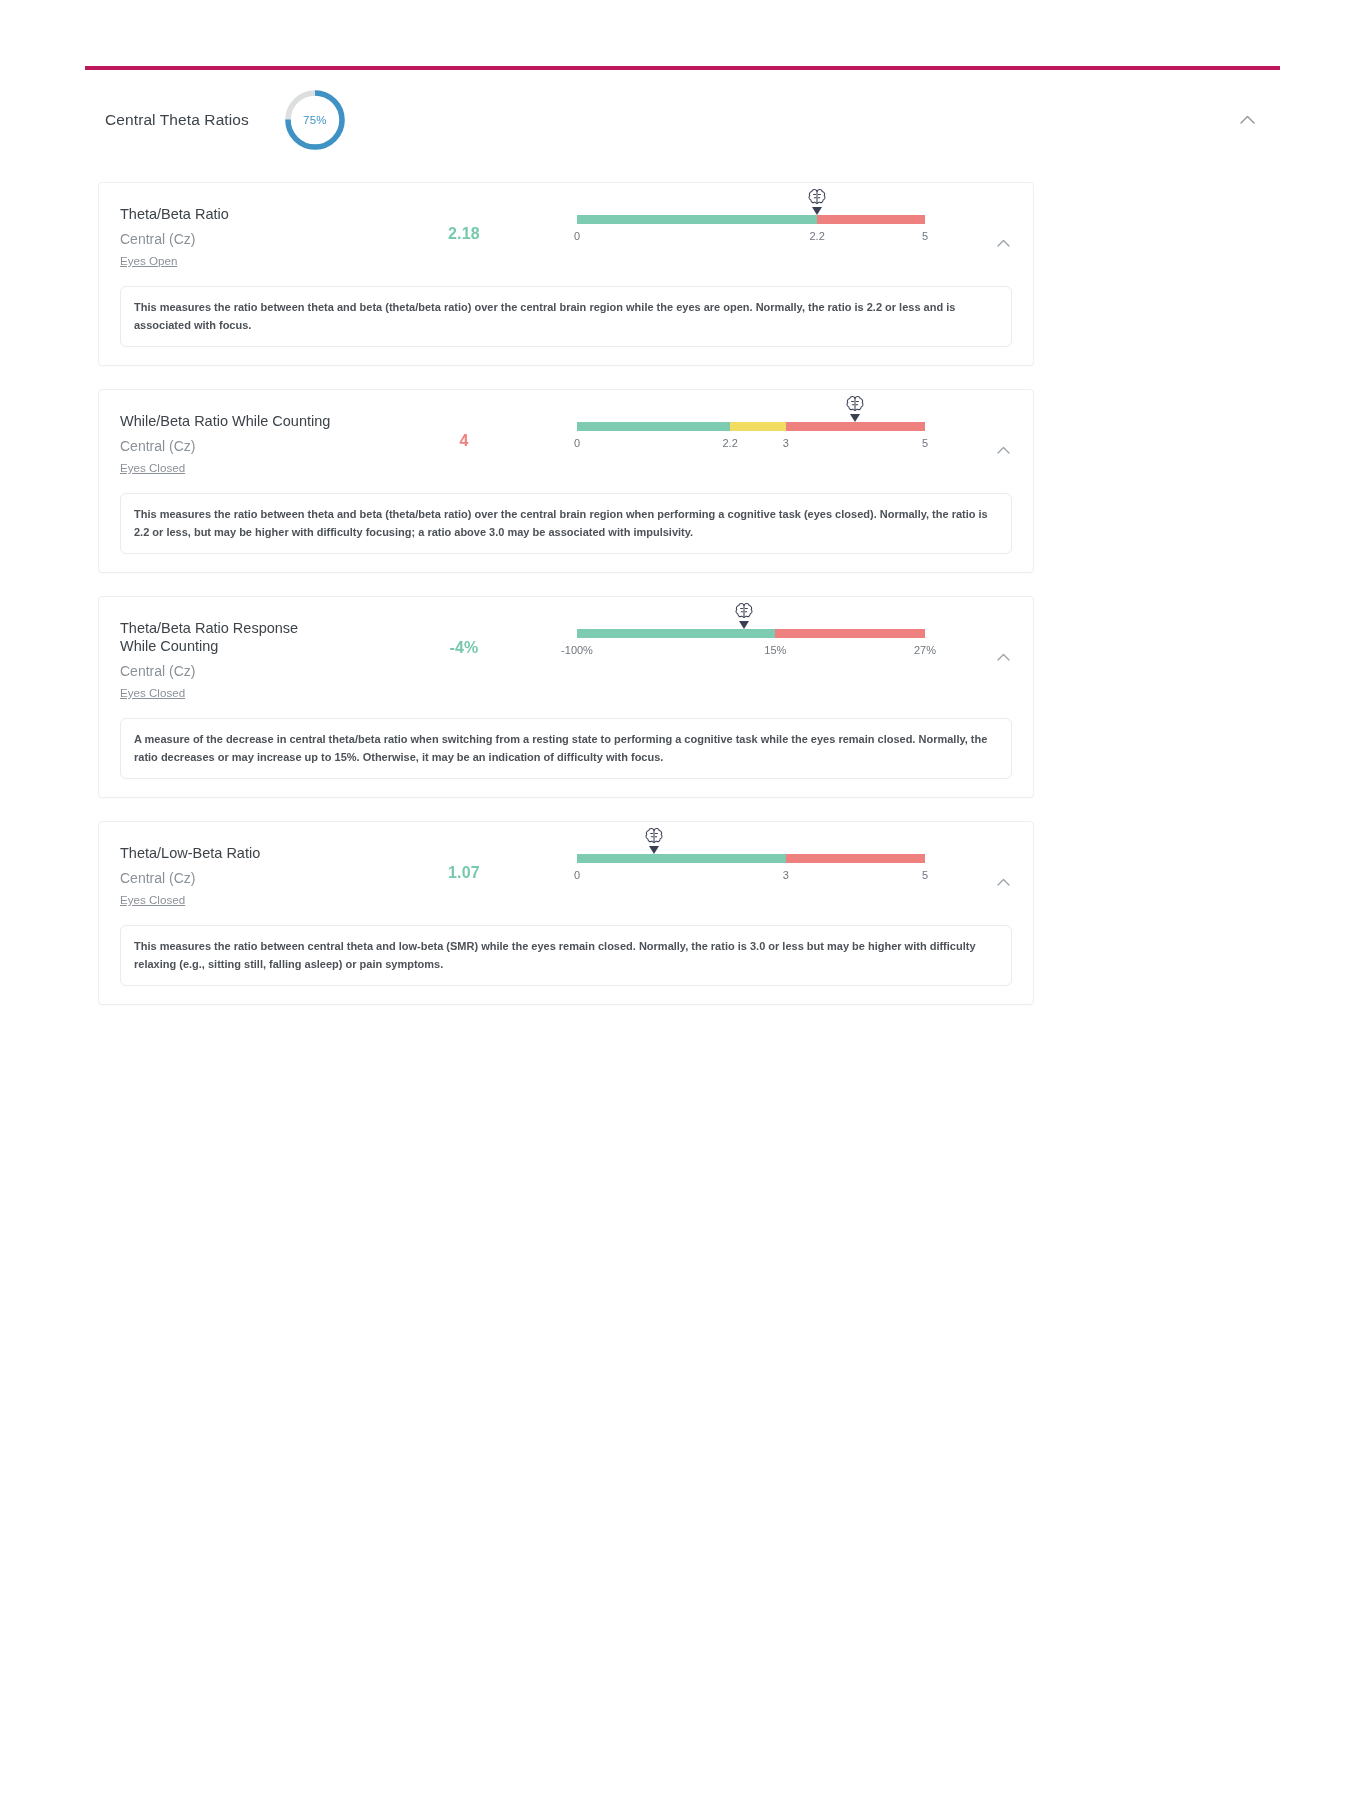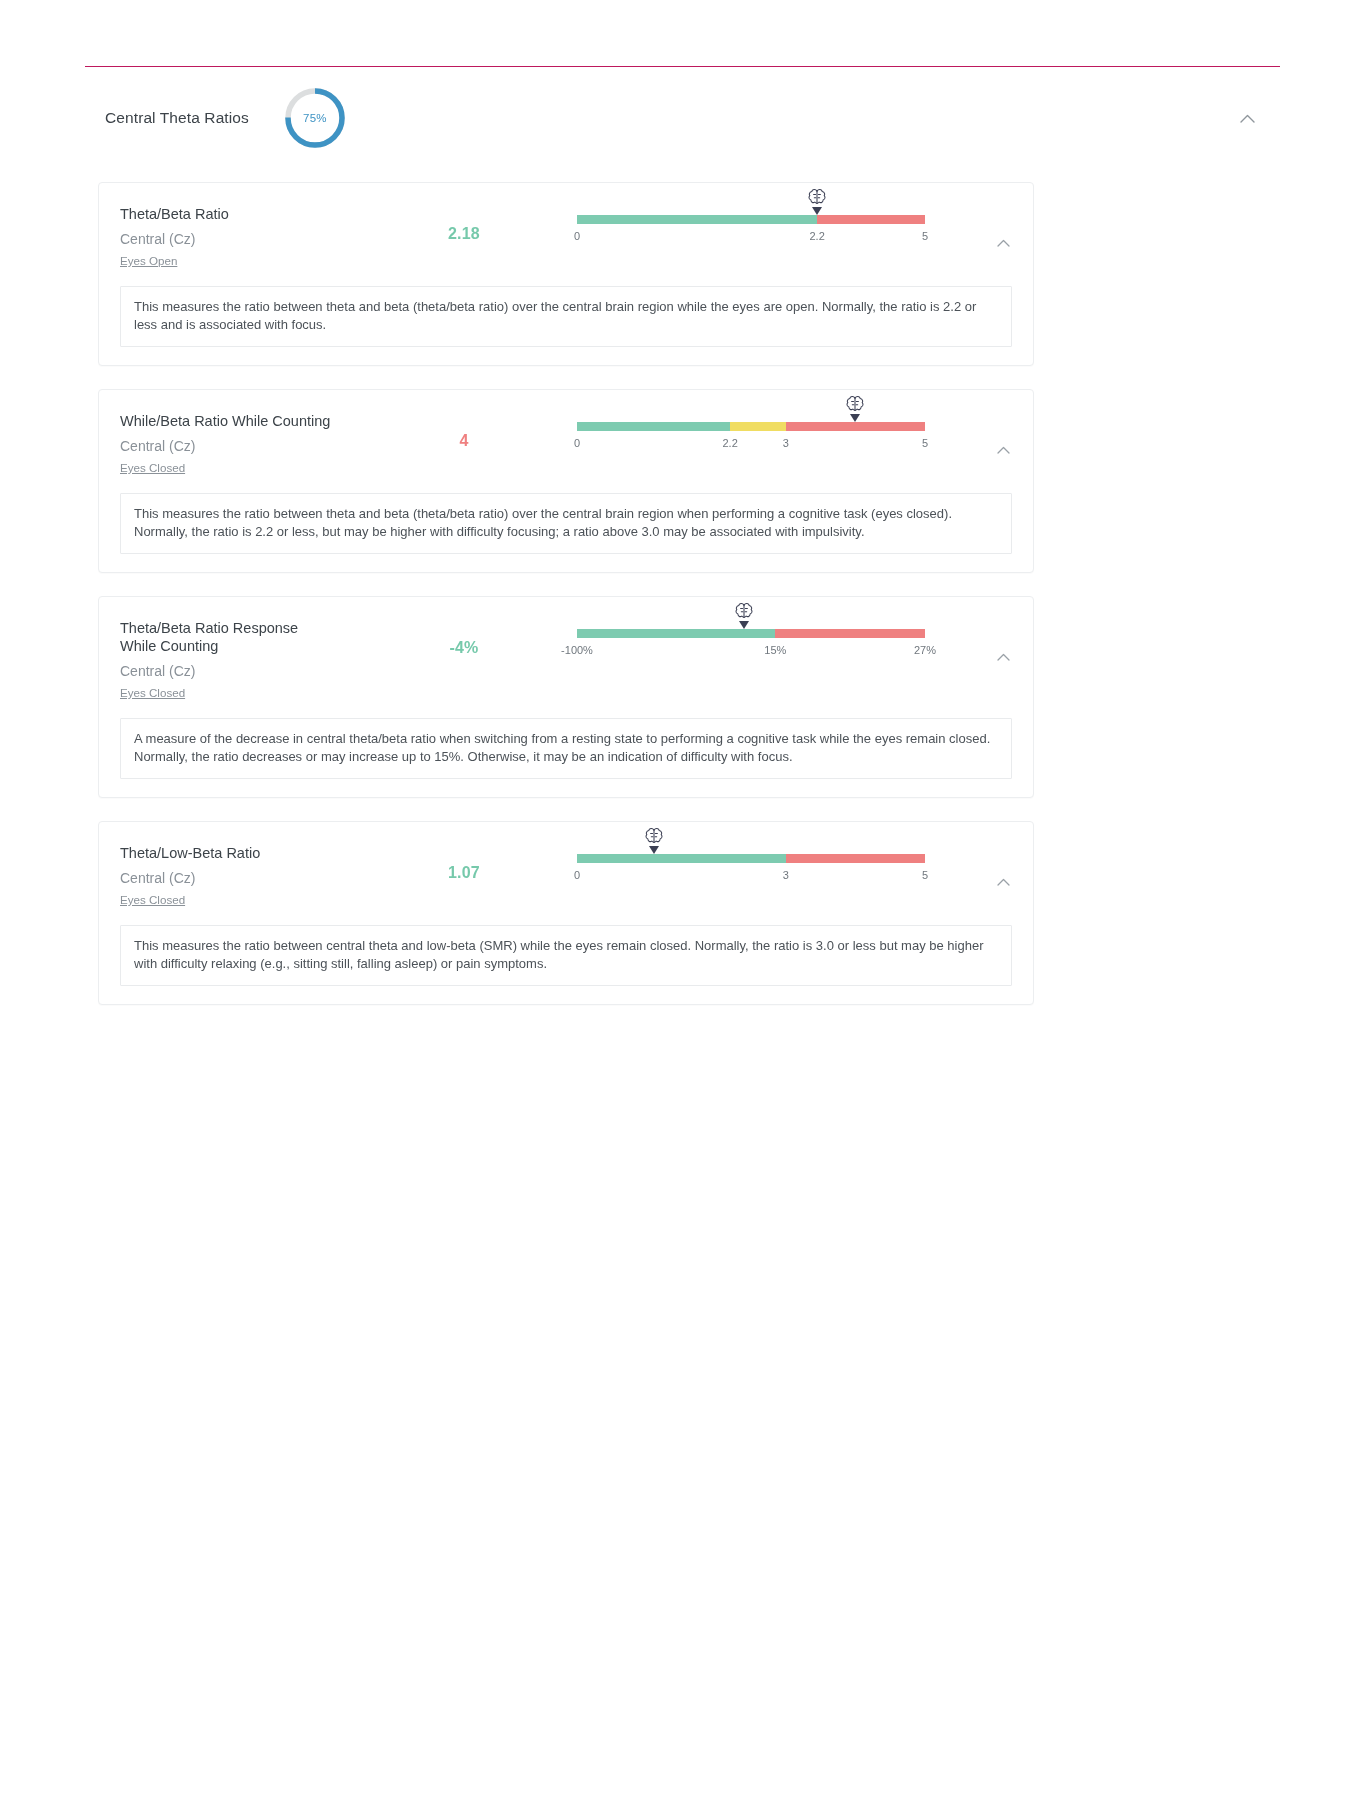--- a/index.html
+++ b/index.html
@@ -10,21 +10,21 @@
     font-family: "Liberation Sans", sans-serif;
     color: #333a40;
   }
   .page { width: 1365px; height: 1801px; position: relative; background:#fff; }
 
   
   .section-header {
     position: absolute;
     left: 85px; top: 66px;
     width: 1195px; height: 103px;
-    border-top: 1px solid #be185d;
+    border-top: 4px solid #be185d;
     display: flex; align-items: center;
     background: #fff;
   }
   .section-title {
     font-size: 15.5px;
     color: #3c4349;
     margin-left: 20px;
     letter-spacing: .1px;
     white-space: nowrap;
   }
@@ -100,25 +100,26 @@
     position:absolute; top:0;
     font-size: 11px; color:#70777e;
     transform: translateX(-50%);
     white-space: nowrap;
   }
 
   
   .desc {
     margin: 17px 21px 0 21px;
     border: 1px solid #e9ebed;
-    border-radius: 1px;
+    border-radius: 6px;
     padding: 11px 13px 12px 13px;
-    font-size: 13px;
+    font-size: 11px;
     line-height: 18px;
     color: #4c5258;
+    font-weight: bold;
   }
 
   .card-chevron {
     position:absolute; right: 20px; top: 30px;
     width: 20px; height: 20px; cursor:pointer;
     display:flex; align-items:center; justify-content:center;
   }
   .chev { display:block; }
 </style>
 </head>

